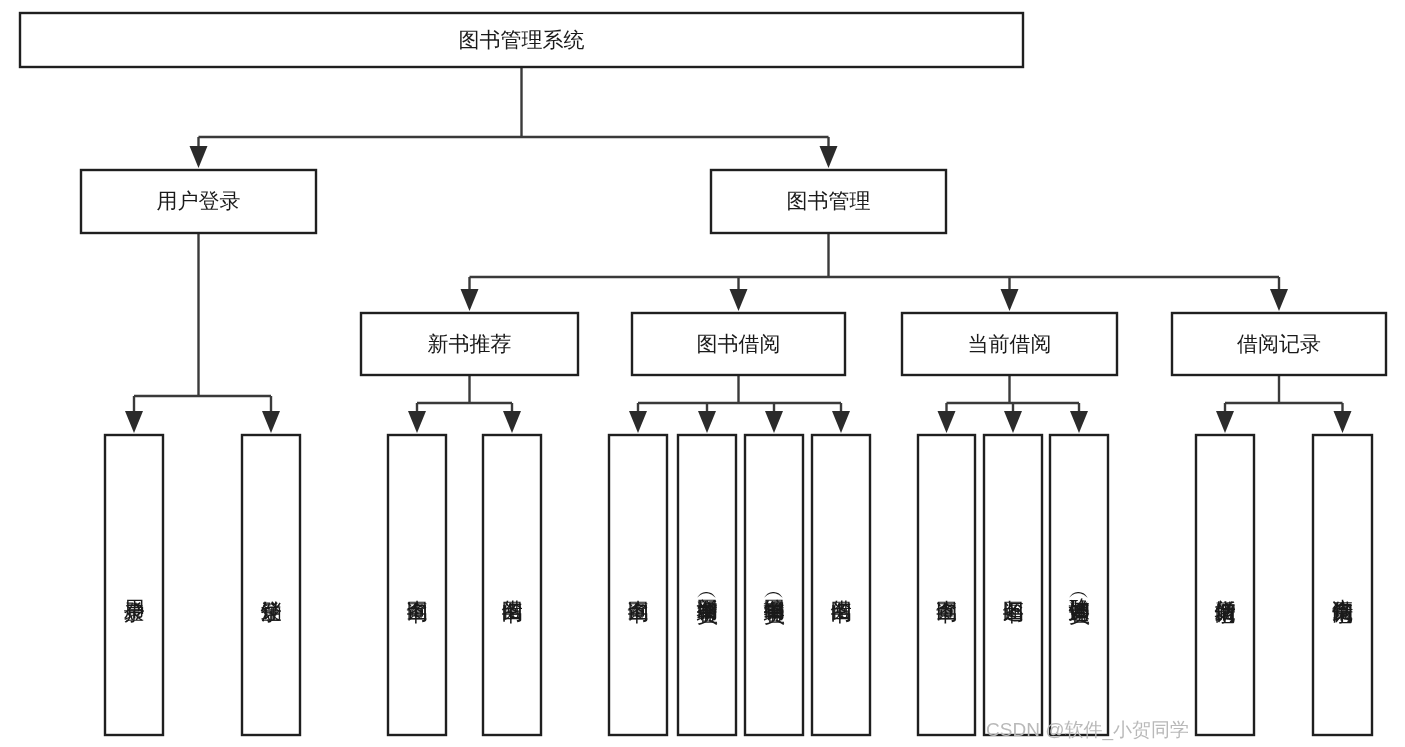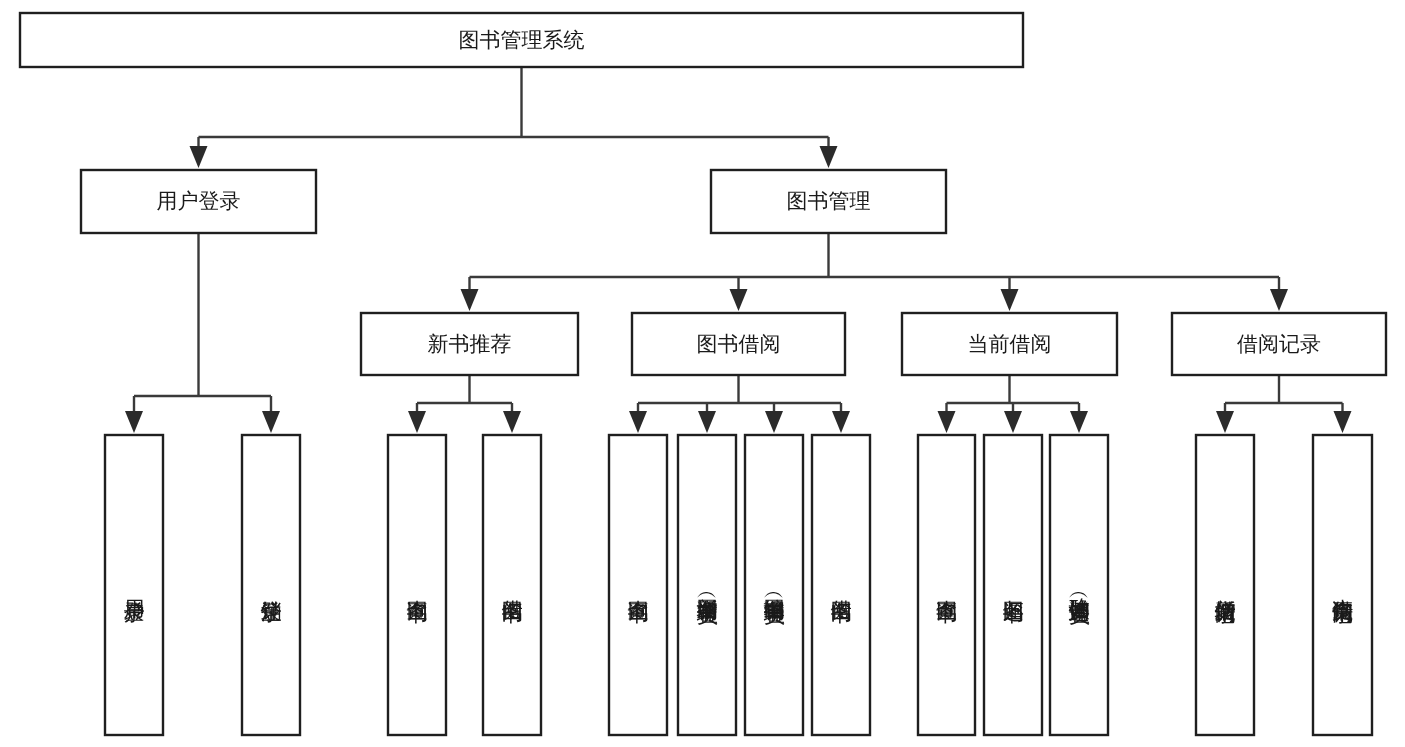--- a/index.html
+++ b/index.html
@@ -178,13 +178,14 @@
       <div class="node-label-v" style="left: 609px; top: 435px; width: 58px; height: 300px;">查询图书</div>
       <div class="node-label-v" style="left: 678px; top: 435px; width: 58px; height: 300px;">新增图书（管理员）</div>
       <div class="node-label-v" style="left: 745px; top: 435px; width: 58px; height: 300px;">编辑图书（管理员）</div>
       <div class="node-label-v" style="left: 812px; top: 435px; width: 58px; height: 300px;">借阅图书</div>
       <div class="node-label-v" style="left: 918px; top: 435px; width: 57px; height: 300px;">查询图书</div>
       <div class="node-label-v" style="left: 984px; top: 435px; width: 58px; height: 300px;">归还图书</div>
       <div class="node-label-v" style="left: 1050px; top: 435px; width: 58px; height: 300px;">确认归还（管理员）</div>
       <div class="node-label-v" style="left: 1196px; top: 435px; width: 58px; height: 300px;">新增借阅记录</div>
       <div class="node-label-v" style="left: 1313px; top: 435px; width: 59px; height: 300px;">查询借阅记录</div>
     </div>
+  <div class="watermark">CSDN @软件_小贺同学</div>
 </div>
 
 </body></html>

